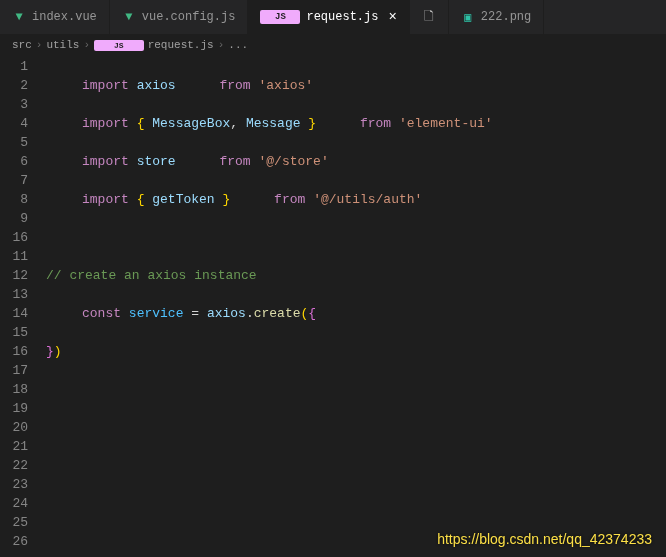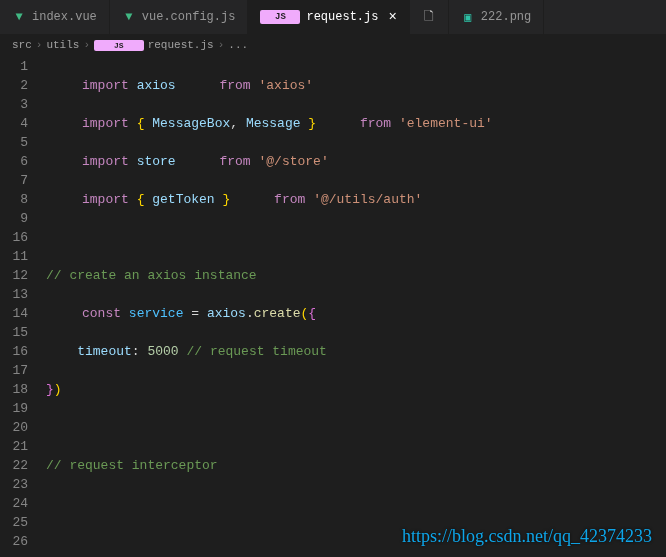--- a/index.html
+++ b/index.html
@@ -84,23 +84,23 @@
   left: -6px;
   top: -1px;
   width: 598px;
   height: 21px;
   pointer-events: none;
 }
 .watermark {
   position: absolute;
   bottom: 10px;
   right: 14px;
-  color: #0ea5e9;
-  font-size: 18px;
-  font-family: Liberation Serif, serif;
+  color: #fde047;
+  font-size: 14px;
+  font-family: Liberation Sans, sans-serif;
   text-shadow: 0 0 3px rgba(0,0,0,0.8);
 }
 .vue-icon { color: #41b883; }
 .js-icon { background: #f0abfc; color: #1e1e1e; font-size: 9px; font-weight: bold; padding: 1px 20px; border-radius: 2px; }
 .file-icon { color: #c5c5c5; }
 .img-icon { color: #2dc2a6; }
 </style>
 </head>
 <body>
 
@@ -168,24 +168,22 @@
     <div class="ln">26</div>
   </div>
   <div class="code">
 <div class="line"><span class="kw">import</span> <span class="id">axios</span> <span class="kw">from</span> <span class="str">'axios'</span></div>
 <div class="line"><span class="kw">import</span> <span class="br1">{</span> <span class="id">MessageBox</span><span class="pn">,</span> <span class="id">Message</span> <span class="br1">}</span> <span class="kw">from</span> <span class="str">'element-ui'</span></div>
 <div class="line"><span class="kw">import</span> <span class="id">store</span> <span class="kw">from</span> <span class="str">'@/store'</span></div>
 <div class="line"><span class="kw">import</span> <span class="br1">{</span> <span class="id">getToken</span> <span class="br1">}</span> <span class="kw">from</span> <span class="str">'@/utils/auth'</span></div>
 <div class="line"></div>
 <div class="line"><span class="cm">// create an axios instance</span></div>
 <div class="line"><span class="kw">const</span> <span class="var">service</span> <span class="pn">=</span> <span class="id">axios</span><span class="pn">.</span><span class="fn">create</span><span class="br1">(</span><span class="br2">{</span></div>
-<div class="line">    <span class="id">timeout</span><span class="pn">:</span> <span class="num">5000</span> <span class="cm">// request timeout</span></div>
 <div class="line"><span class="br2">}</span><span class="br1">)</span></div>
 <div class="line"></div>
-<div class="line"><span class="cm">// request interceptor</span></div>
 
 
 
 
 
 
 
 
 
 

